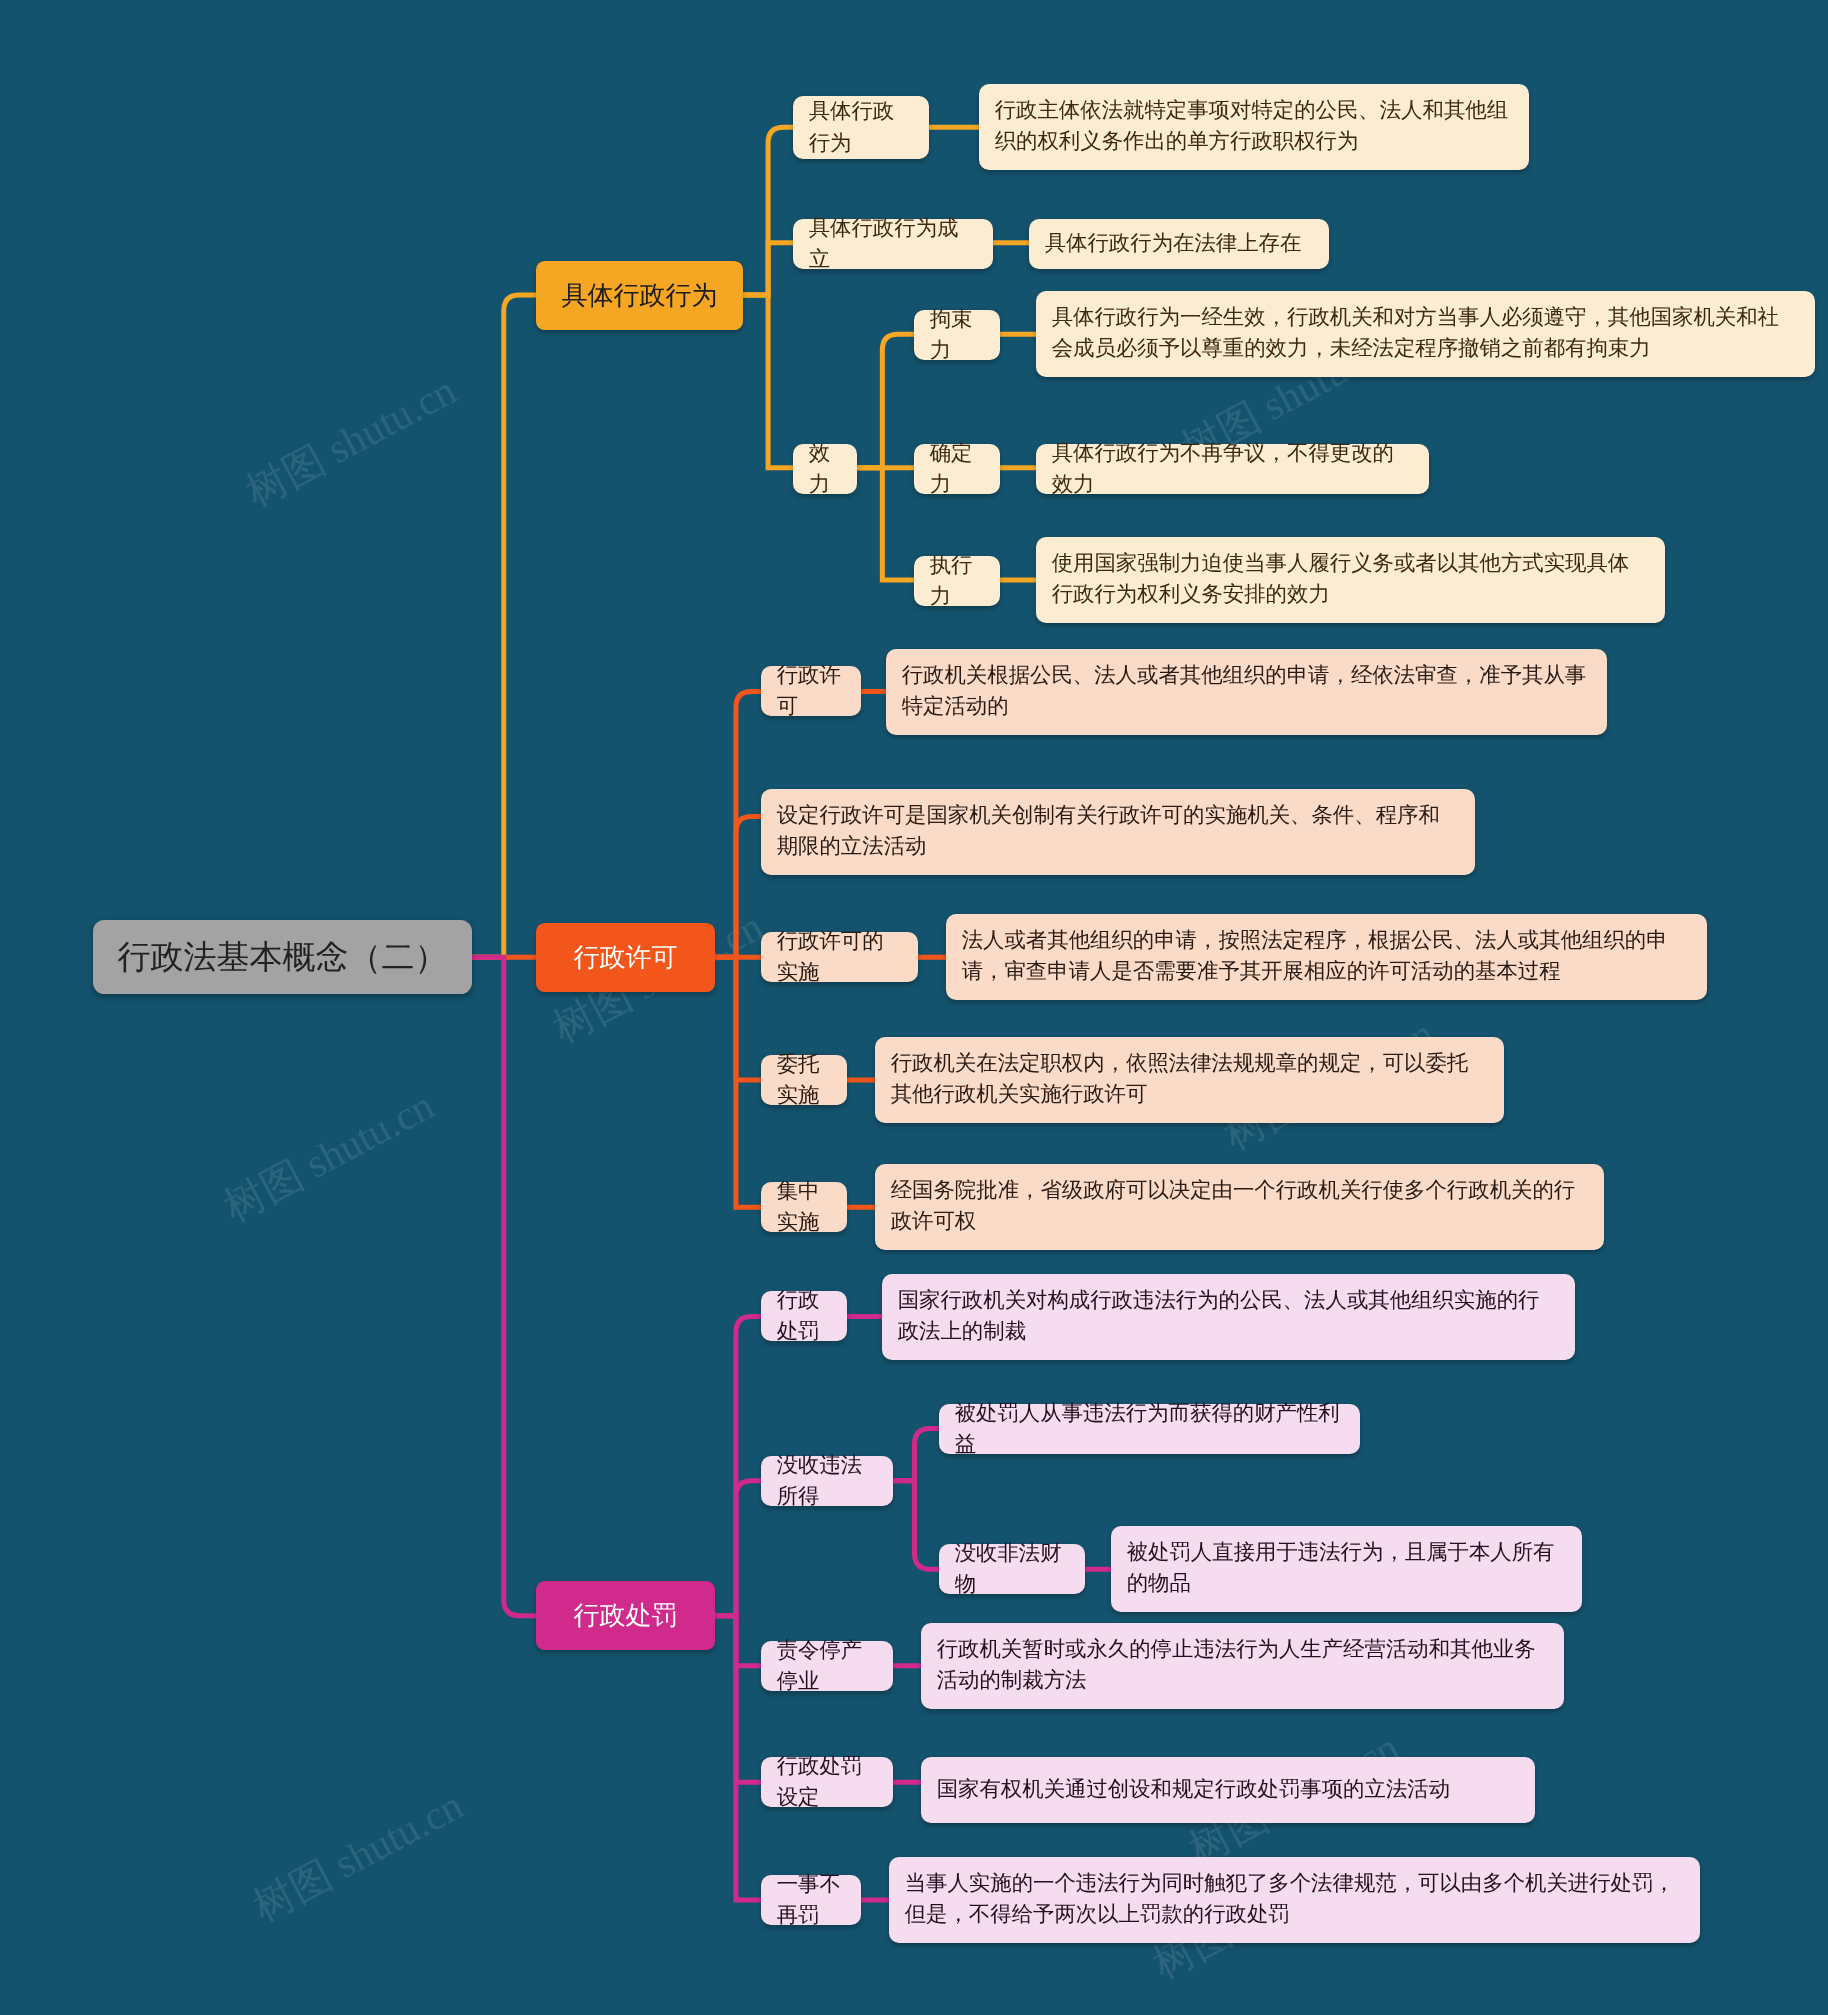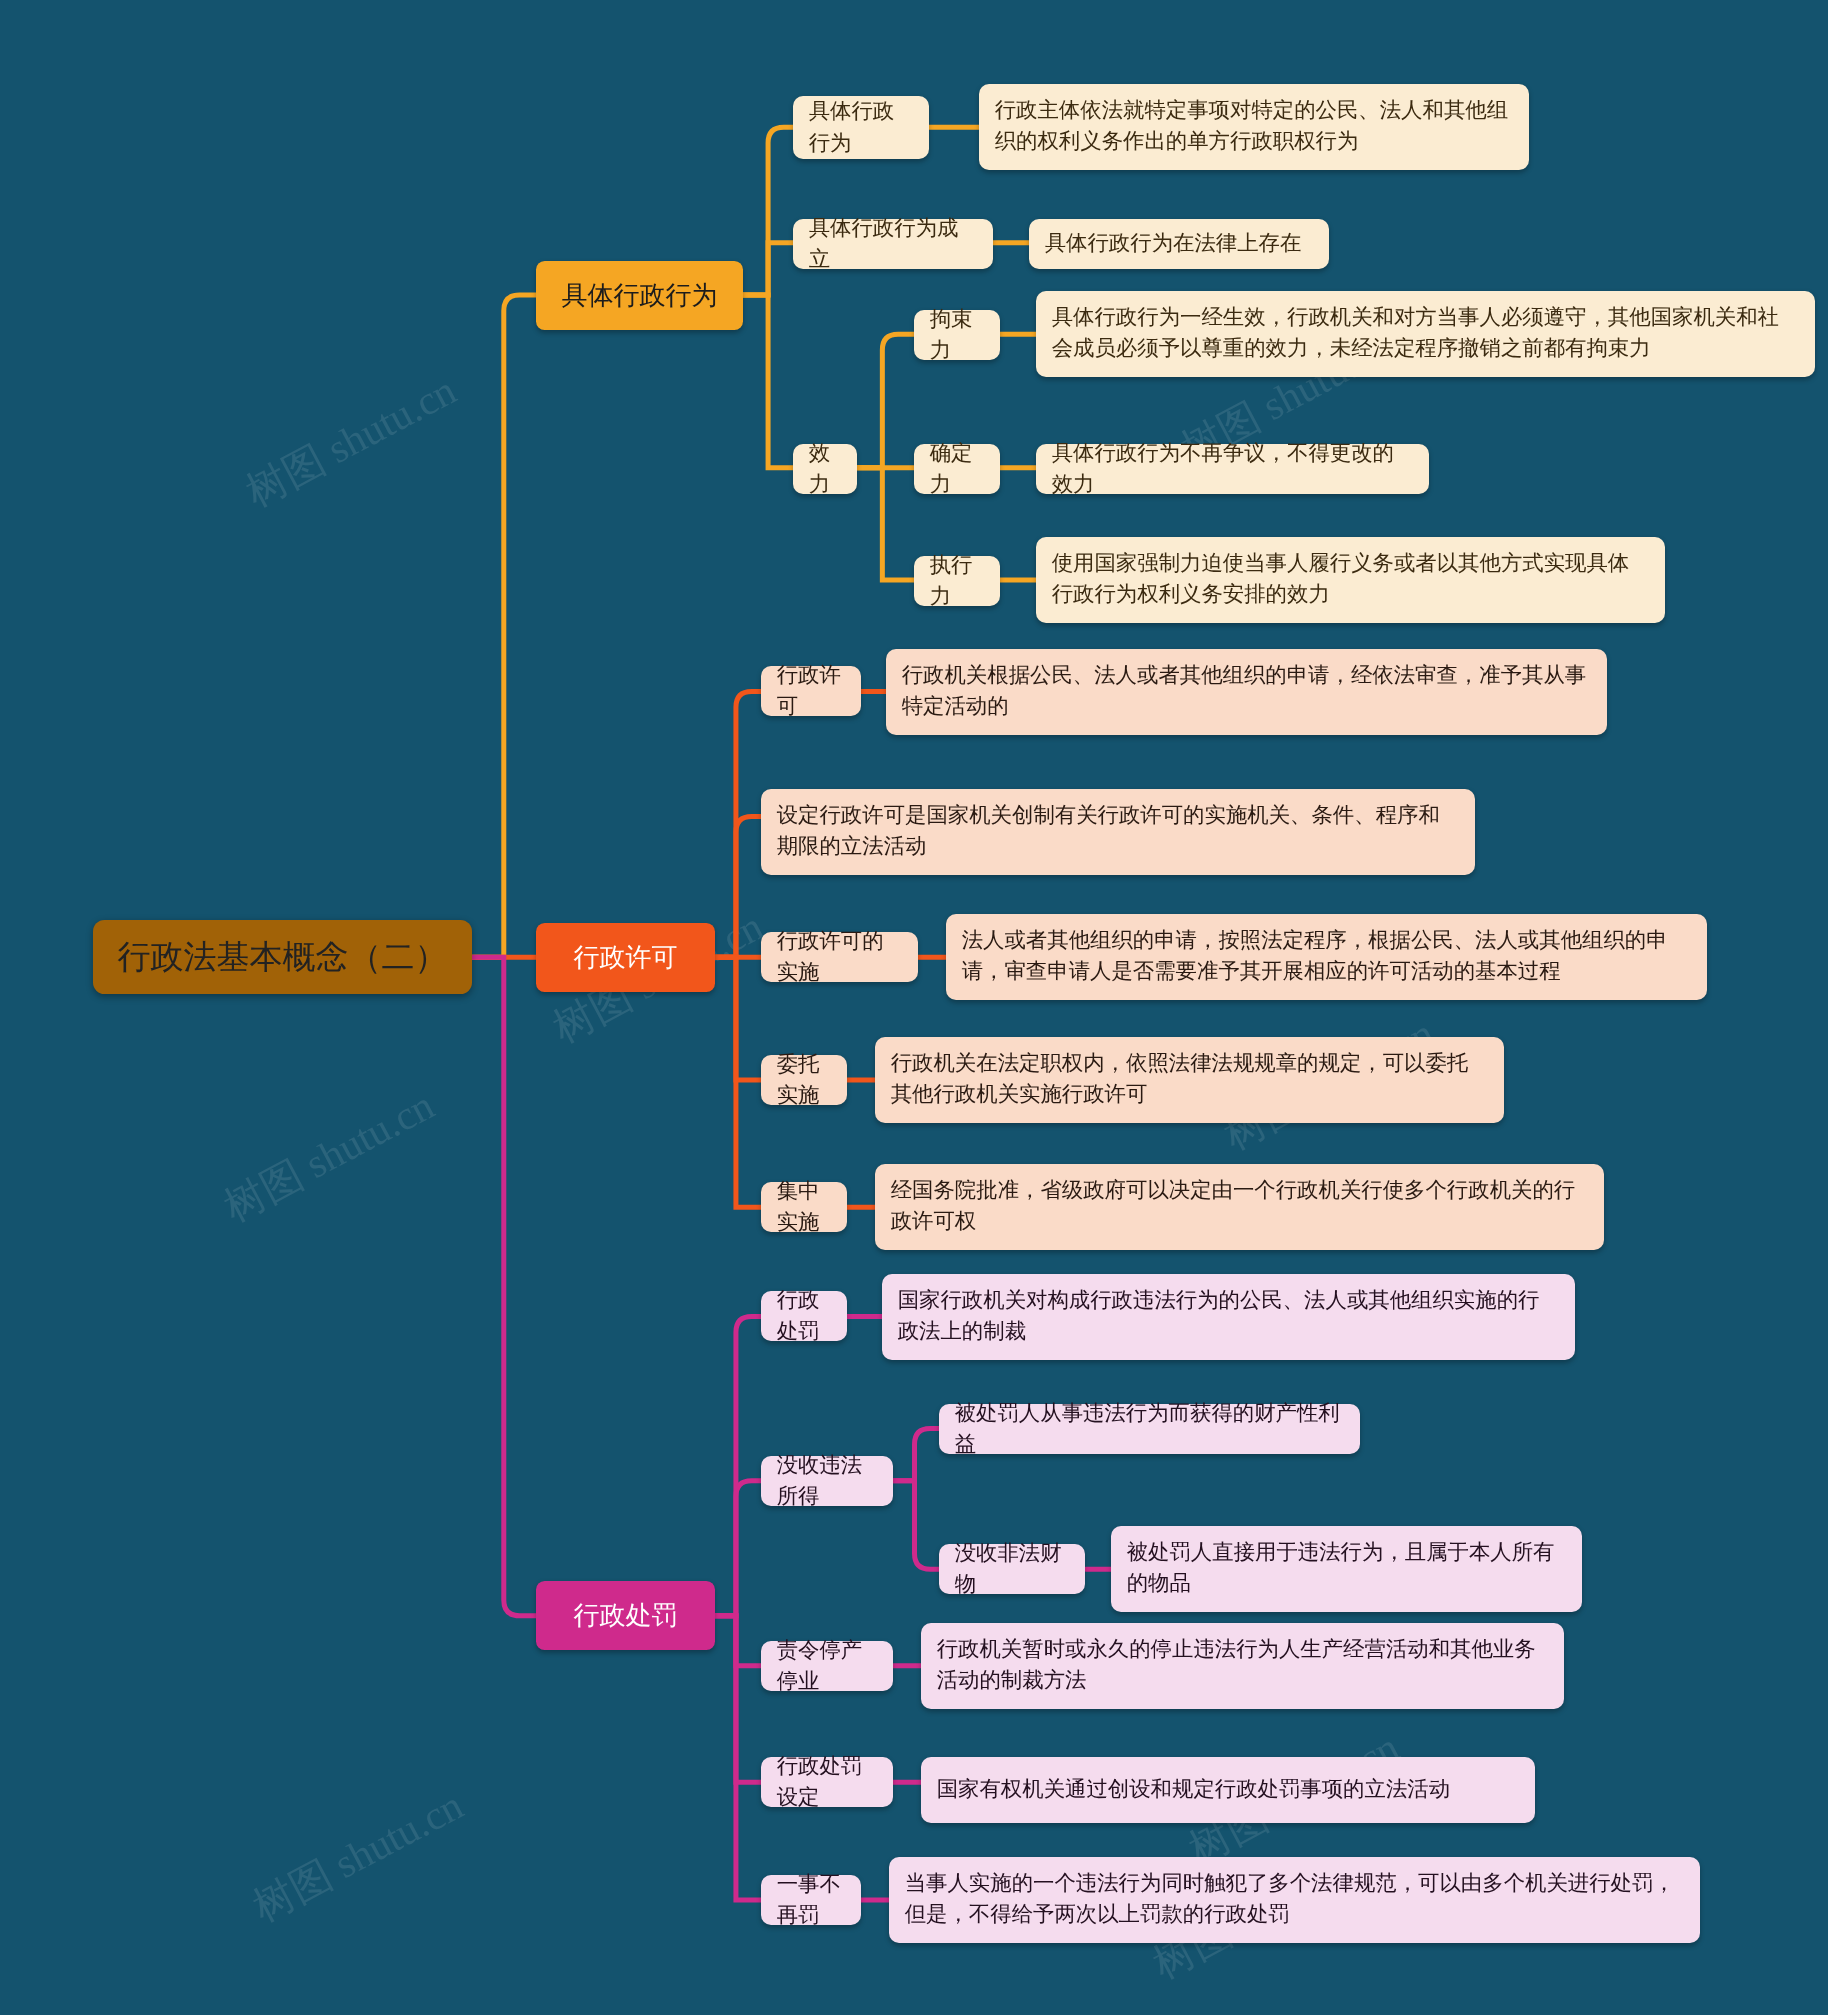--- a/index.html
+++ b/index.html
@@ -35,21 +35,21 @@
     border-radius:10px;
     padding:11.4px 15.7px;
     line-height:1.45;
     font-size:21.4px;
     white-space:pre-wrap;
     box-shadow:0 2.1px 5px rgba(0,0,0,0.28);
   }
 
   
   .root{
-    background:#a16207;
+    background:#a3a3a3;
     color:#222;
     font-size:33px;
     border-radius:11.4px;
     padding:17px 24px;
     box-shadow:0 2.9px 7.1px rgba(0,0,0,0.33);
   }
 
   
   .cat{
     color:#ffffff;

